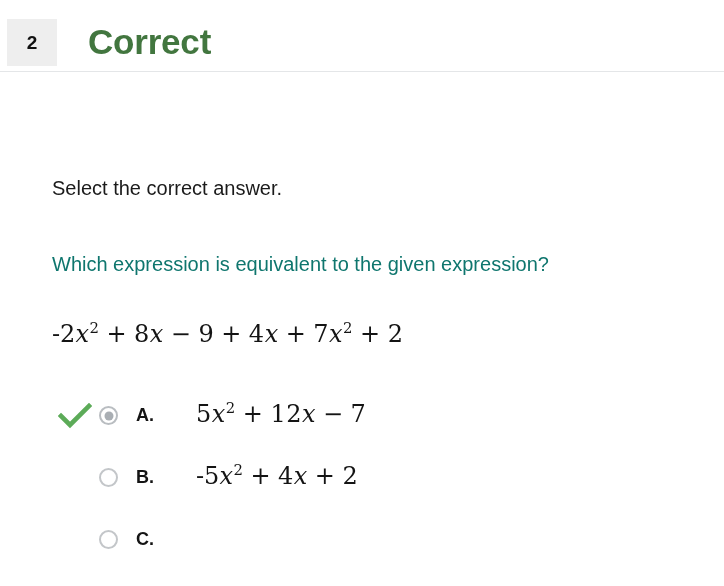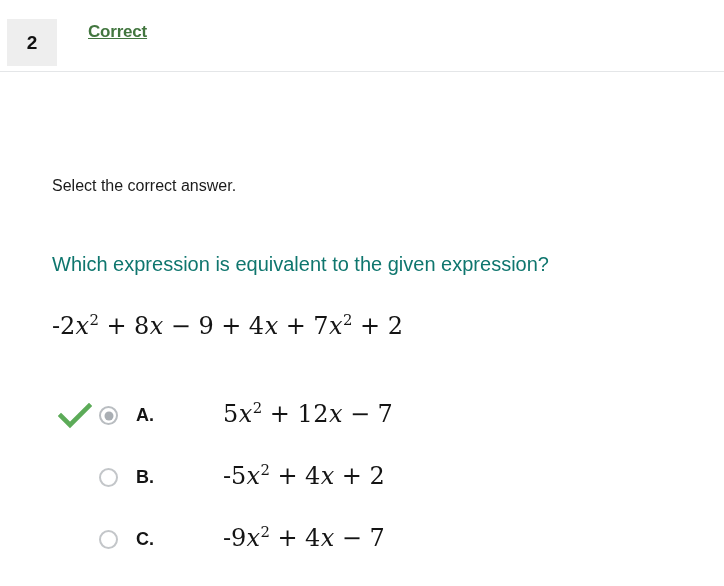--- a/index.html
+++ b/index.html
@@ -34,44 +34,43 @@
     justify-content: center;
     font-size: 19px;
     font-weight: bold;
     color: #111111;
     letter-spacing: 0;
   }
   #status-title {
     position: absolute;
     left: 88px;
     top: 22px;
-    font-size: 17px;
+    font-size: 35px;
     font-weight: bold;
     color: #42763f;
     letter-spacing: -0.2px;
-    text-decoration: underline;
   }
   #header-divider {
     position: absolute;
     left: 0;
     top: 71px;
     width: 724px;
     height: 1px;
     background: #e4e6e8;
   }
 
   
   #content {
     position: relative;
   }
   #instruction {
     position: absolute;
     left: 52px;
     top: 105px;
-    font-size: 16px;
+    font-size: 20px;
     color: #1b1b1b;
     white-space: nowrap;
   }
   #question-prompt {
     position: absolute;
     left: 52px;
     top: 181px;
     font-size: 20px;
     color: #0f766e;
     white-space: nowrap;
@@ -97,21 +96,21 @@
     line-height: 0;
     font-style: normal;
   }
   .math .neg {
     letter-spacing: 0;
   }
 
   #given-expression {
     position: absolute;
     left: 52px;
-    top: 240px;
+    top: 248px;
     text-align: center;
   }
 
   
   #options {
     position: absolute;
     left: 0;
     top: 322px;
     width: 724px;
   }
@@ -156,21 +155,20 @@
     left: 136px;
     top: 11px;
     font-size: 18px;
     font-weight: bold;
     color: #141414;
   }
   .option-math {
     position: absolute;
     left: 196px;
     top: 6px;
-    margin-left: 27px;
   }
 </style>
 </head>
 <body>
 
 <div id="header">
   <div id="question-number-badge">2</div>
   <div id="status-title">Correct</div>
   <div id="header-divider"></div>
 </div>
@@ -204,23 +202,20 @@
       <span class="radio"></span>
       <span class="option-letter">B.</span>
       <span class="option-math math">
         <span class="neg">-5</span><span class="var">x</span><sup>2</sup><span class="op">+</span><span>4</span><span class="var">x</span><span class="op">+</span><span>2</span>
       </span>
     </div>
 
     <div class="option-row">
       <span class="radio"></span>
       <span class="option-letter">C.</span>
-      <span class="option-math math">
-        <span class="neg">-9</span><span class="var">x</span><sup>2</sup><span class="op">+</span><span>4</span><span class="var">x</span><span class="op">−</span><span>7</span>
-      </span>
     </div>
 
     <div class="option-row">
       
       
       
     </div>
 
   </div>
 </div>

